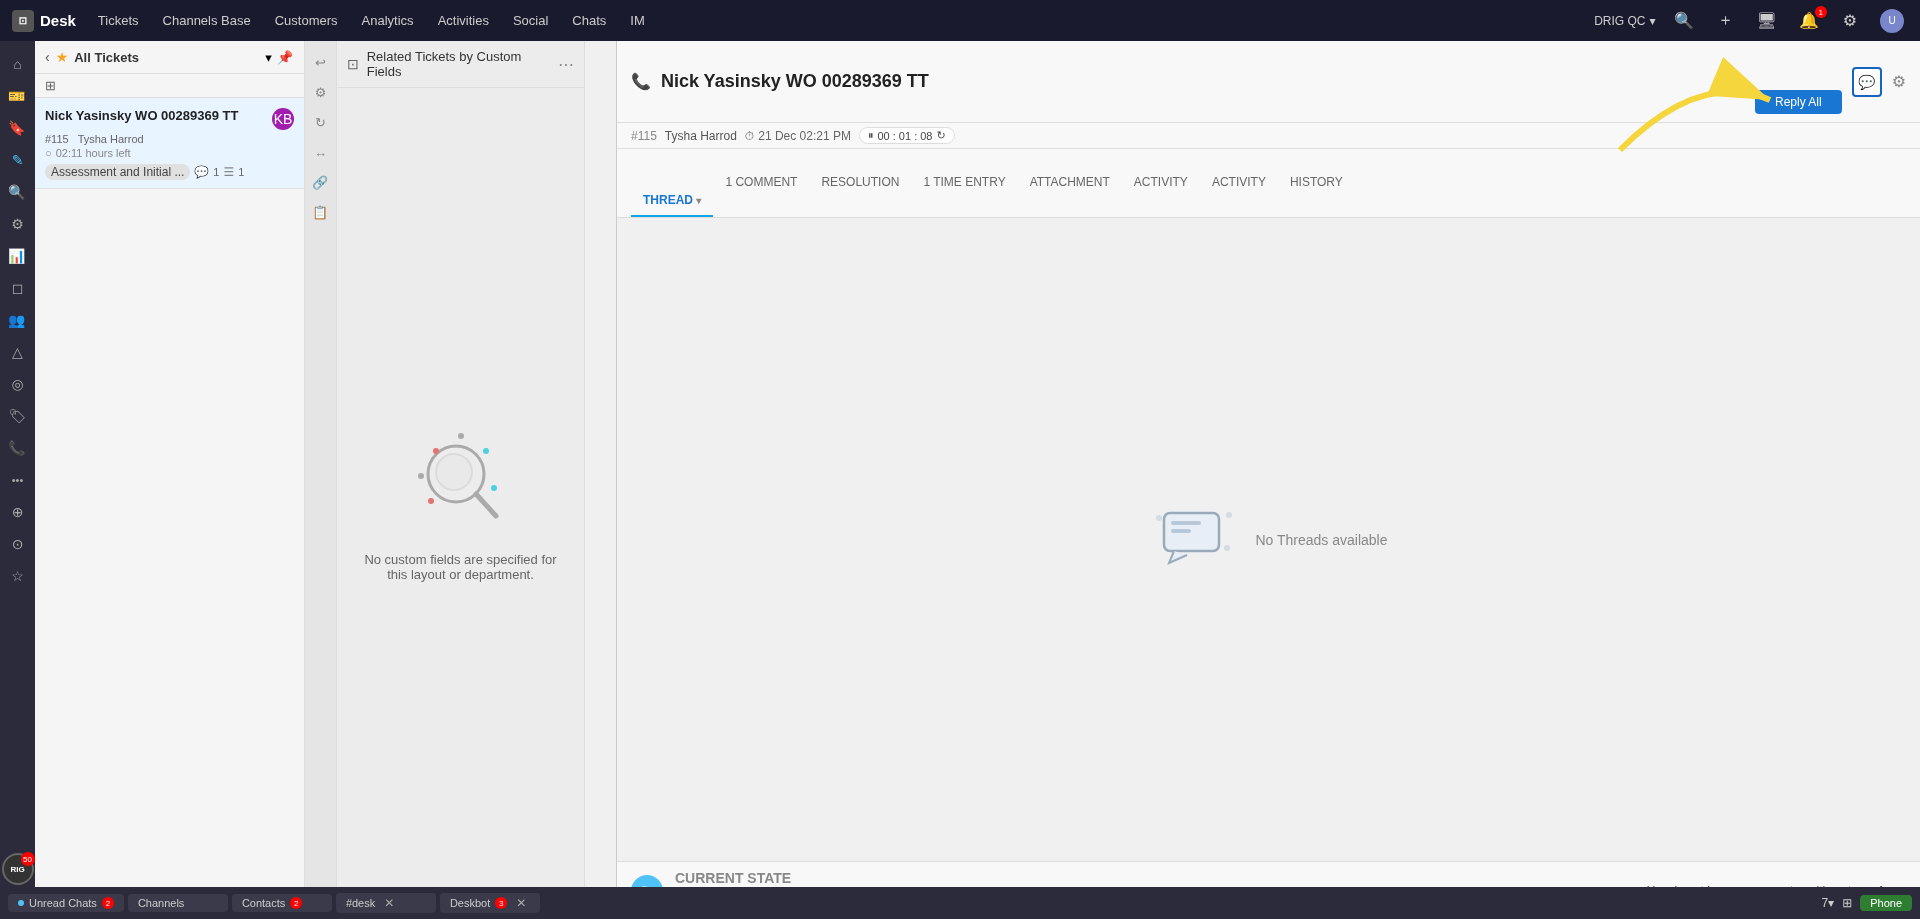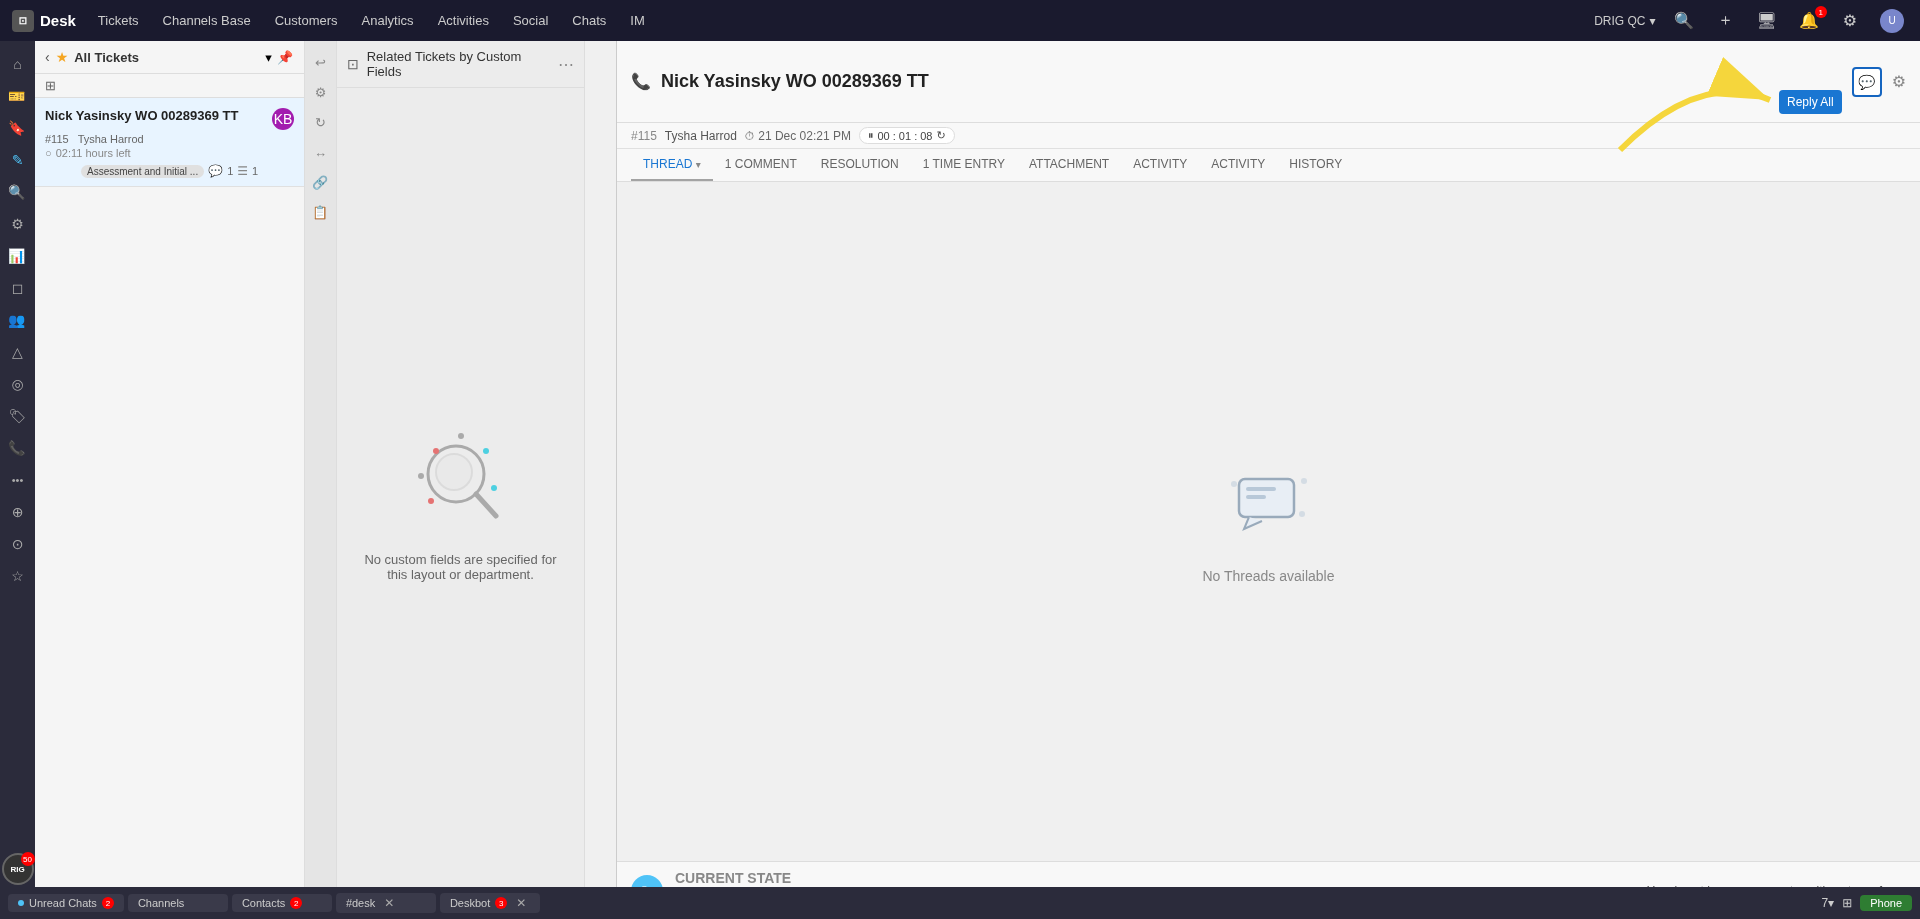--- a/index.html
+++ b/index.html
@@ -49,21 +49,21 @@
     .ticket-list-subheader .col-icon { font-size: 13px; color: #666; cursor: pointer; }
     .ticket-item {
       padding: 10px 10px 8px 10px; border-bottom: 1px solid #e0e0e0; background: #e8f4ff; cursor: pointer;
     }
     .ticket-item .ticket-top { display: flex; justify-content: space-between; align-items: flex-start; }
     .ticket-item .ticket-title { font-size: 13px; font-weight: 600; color: #222; flex: 1; }
     .ticket-item .ticket-avatar { width: 22px; height: 22px; border-radius: 50%; background: #a21caf; display: flex; align-items: center; justify-content: center; color: #fff; font-size: 14px; text-align: right; }
     .ticket-item .ticket-meta { font-size: 11px; color: #666; margin-top: 3px; }
     .ticket-item .ticket-time { font-size: 11px; color: #888; margin-top: 2px; display: flex; align-items: center; gap: 4px; }
     .ticket-item .ticket-tags { margin-top: 5px; display: flex; gap: 4px; align-items: center; }
-    .ticket-item .tag { background: #e0e0e0; color: #444; font-size: 10px; padding: 1px 6px; border-radius: 10px; margin-left: 36px; }
+    .ticket-item .tag { background: #e0e0e0; color: #444; font-size: 12px; padding: 1px 6px; border-radius: 10px; }
     .ticket-item .tag-icon { font-size: 12px; color: #888; }
 
     
     .related-panel {
       width: 280px; background: #ececec; border-right: 1px solid #ddd; display: flex; flex-direction: column; flex-shrink: 0;
     }
     .related-header {
       padding: 8px 10px; display: flex; align-items: center; gap: 8px; border-bottom: 1px solid #ddd; background: #ececec;
     }
     .related-header .icon { font-size: 14px; color: #666; }
@@ -81,50 +81,50 @@
     
     .ticket-detail {
       flex: 1; background: #f0f0f0; display: flex; flex-direction: column; min-width: 0;
     }
     .ticket-detail-header {
       background: #f8f8f8; border-bottom: 1px solid #ddd; padding: 8px 14px; display: flex; align-items: center; gap: 10px;
     }
     .ticket-detail-header .phone-icon { font-size: 16px; color: #555; }
     .ticket-detail-header .ticket-name { font-size: 18px; font-weight: 600; color: #222; flex: 1; }
     .ticket-detail-header .action-btn {
-      background: #1976d2; color: #fff; border: none; padding: 5px 8px; border-radius: 4px; font-size: 12px; cursor: pointer; margin-top: 41px;
+      background: #1976d2; color: #fff; border: none; padding: 5px 20px; border-radius: 4px; font-size: 12px; cursor: pointer; margin-top: 41px;
     }
     .ticket-detail-header .icon-btn { width: 30px; height: 30px; border: 1px solid #1976d2; border-radius: 4px; display: flex; align-items: center; justify-content: center; color: #1976d2; cursor: pointer; background: #fff; font-size: 14px; }
     .ticket-detail-header .icon-btn.highlighted { background: #fff; border: 2px solid #1976d2; }
     .ticket-detail-header .settings-icon { font-size: 16px; color: #888; cursor: pointer; }
     .ticket-sub-header {
       padding: 4px 14px; display: flex; align-items: center; gap: 8px; font-size: 12px; color: #666; background: #f8f8f8; border-bottom: 1px solid #e0e0e0;
     }
     .ticket-sub-header .ticket-num { color: #888; }
     .ticket-sub-header .agent { color: #555; }
     .ticket-sub-header .date { display: flex; align-items: center; gap: 4px; }
     .ticket-sub-header .timer { background: #fff; border: 1px solid #ddd; padding: 1px 8px; border-radius: 10px; display: flex; align-items: center; gap: 4px; color: #444; font-size: 11px; }
     .ticket-tabs {
       display: flex; align-items: center; gap: 0; background: #f8f8f8; border-bottom: 1px solid #ddd; padding: 0 14px;
     }
     .ticket-tabs .tab {
       padding: 8px 12px; font-size: 12px; color: #666; cursor: pointer; border-bottom: 2px solid transparent; white-space: nowrap;
     }
-    .ticket-tabs .tab.active { color: #1976d2; border-bottom: 2px solid #a3a3a3; font-weight: 400; }
+    .ticket-tabs .tab.active { color: #1976d2; border-bottom: 2px solid #0ea5e9; font-weight: 700; margin-top: 36px; }
     .tab-chevron { font-size: 10px; color: #888; }
 
     
     .thread-area {
       flex: 1; display: flex; flex-direction: column; overflow: hidden;
     }
     .thread-conversation-bar {
       padding: 6px 14px; font-size: 11px; color: #888; border-bottom: 1px solid #e8e8e8; background: #f8f8f8;
     }
     .thread-body {
-      flex: 1; display: flex; align-items: center; justify-content: center; flex-direction: column; gap: 16px; color: #888; background: #f0f0f0;
+      flex: 1; display: flex; align-items: center; justify-content: center; flex-direction: row; gap: 16px; color: #888; background: #f0f0f0;
     }
     .no-threads-text { font-size: 14px; color: #888; }
 
     
     .state-bar {
       background: #f8f8f8; border-top: 1px solid #ddd; padding: 8px 14px; display: flex; align-items: center; gap: 12px; min-height: 55px;
     }
     .state-bar .state-icon { width: 32px; height: 32px; border-radius: 50%; background: #4fc3f7; display: flex; align-items: center; justify-content: center; color: #fff; font-size: 14px; flex-shrink: 0; }
     .state-bar .state-info { flex: 1; min-width: 0; }
     .state-bar .state-label { font-size: 14px; color: #888; font-weight: 600; text-transform: uppercase; }

